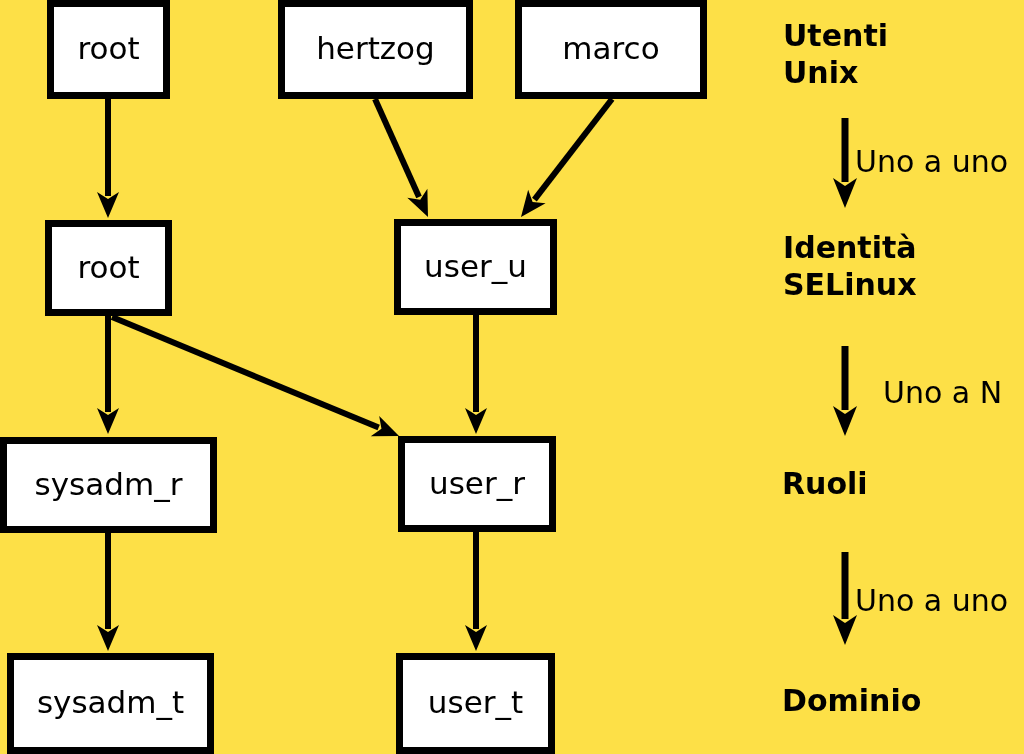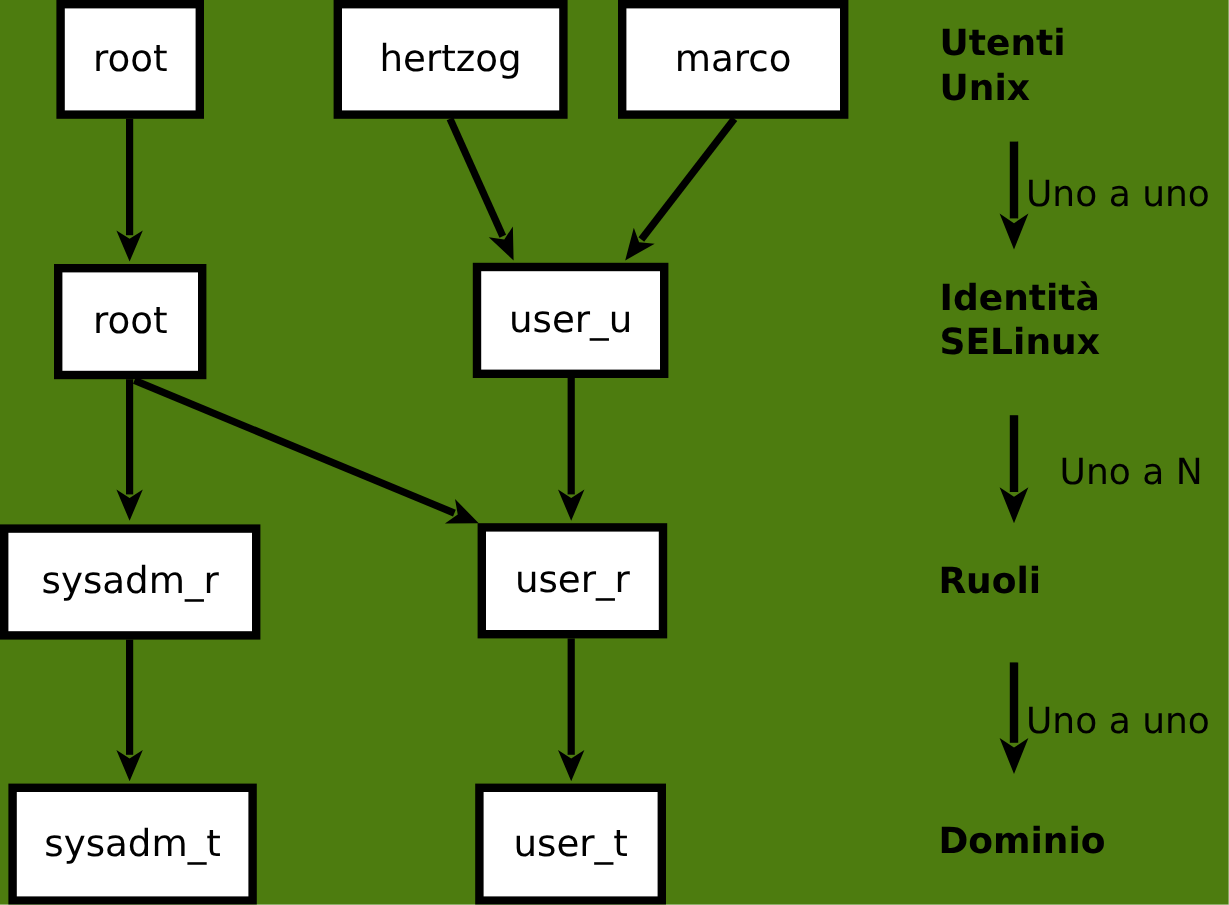--- a/index.html
+++ b/index.html
@@ -4,21 +4,21 @@
 <style>
   html, body {
     margin: 0;
     padding: 0;
     background: #ffffff;
   }
   #canvas {
     position: relative;
     width: 1024px;
     height: 754px;
-    background: #4d7c0f;
+    background: #fde047;
     overflow: hidden;
     font-family: "DejaVu Sans", sans-serif;
   }
   #diagram {
     position: absolute;
     left: 0;
     top: 0;
     width: 1024px;
     height: 754px;
   }

